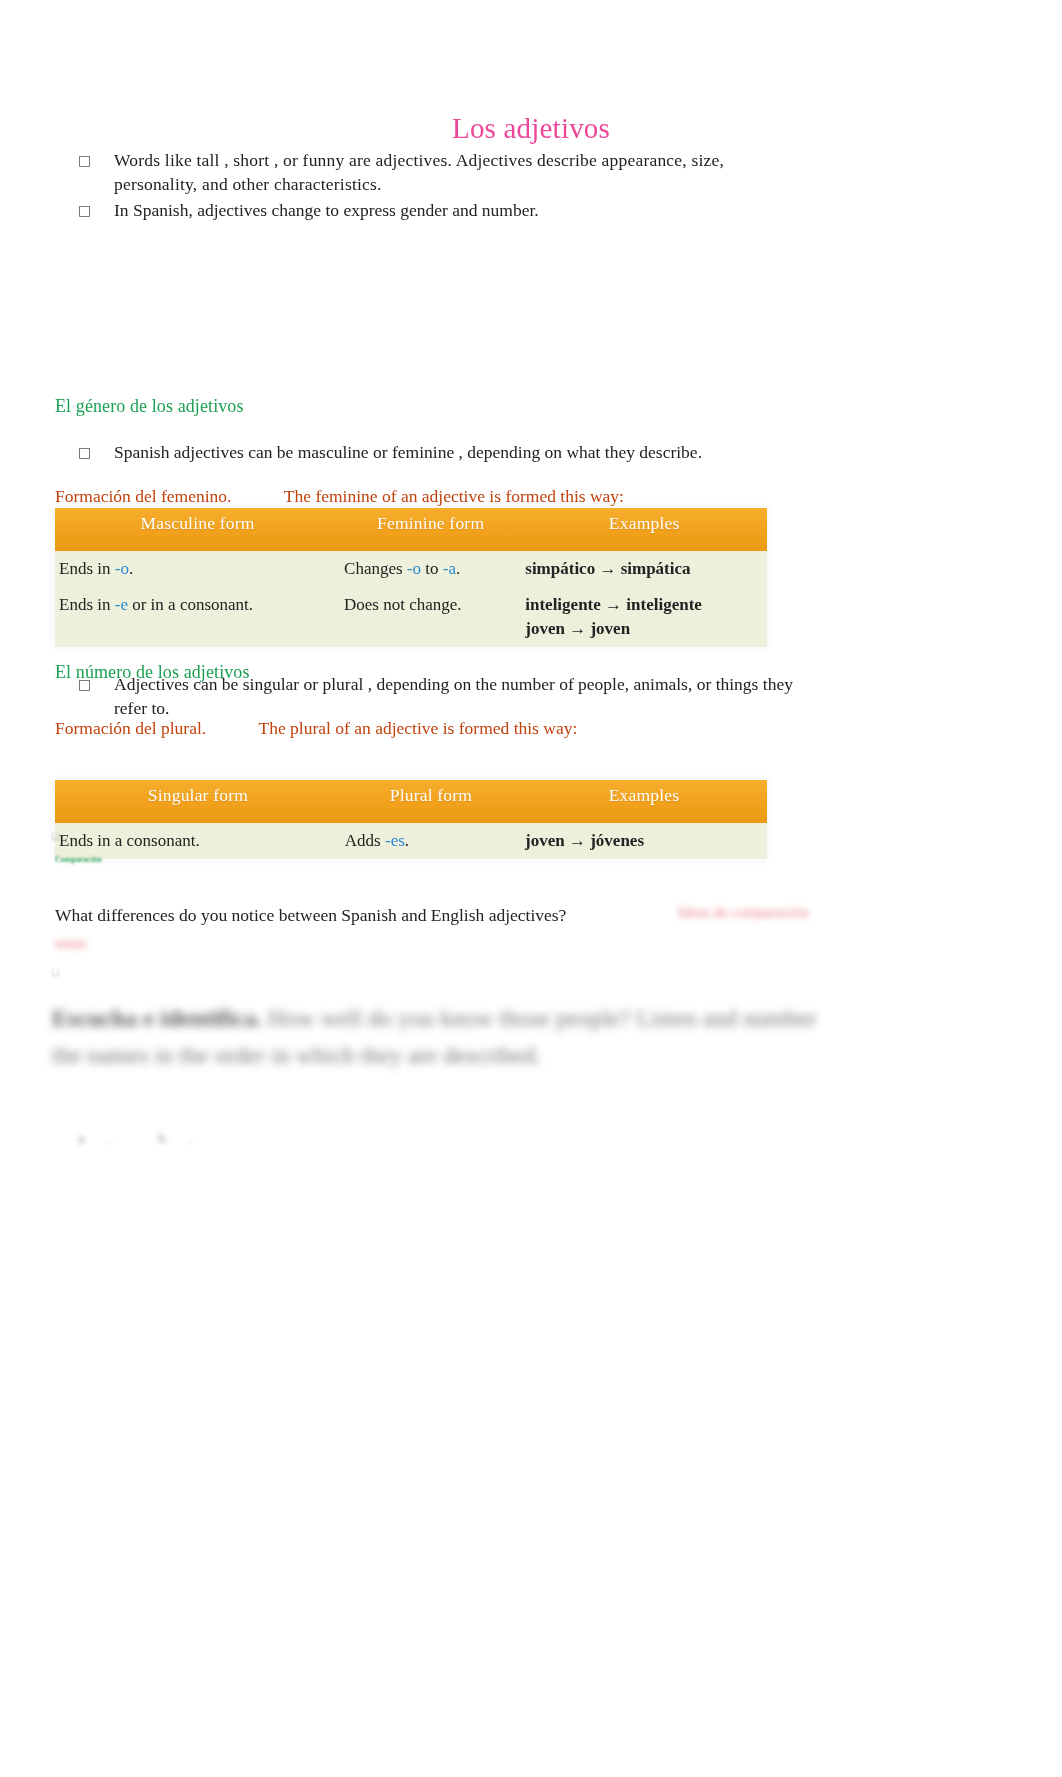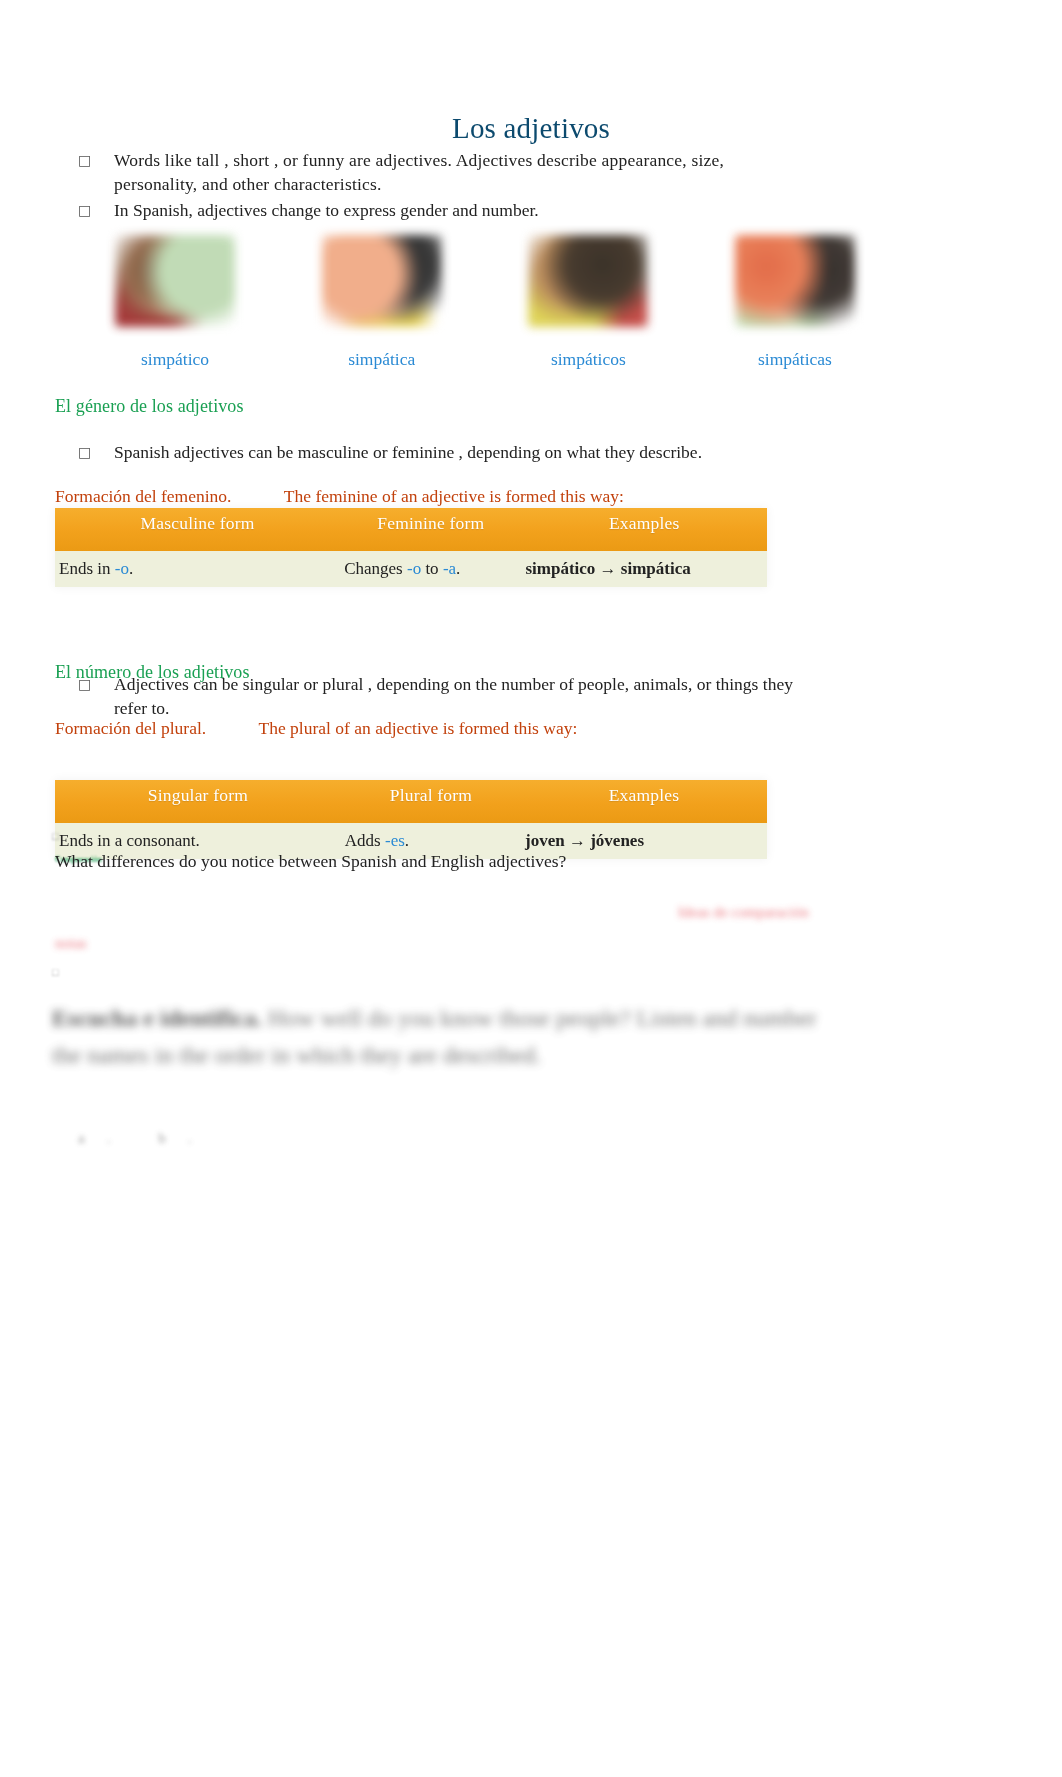--- a/index.html
+++ b/index.html
@@ -25,21 +25,21 @@
   
   .doc-title {
     position: absolute;
     left: 0;
     top: 93px;
     width: 1062px;
     text-align: center;
     font-size: 29px;
     font-weight: normal;
     letter-spacing: 0.2px;
-    color: #0c4a6e;
+    color: #ec4899;
   }
 
   
   .intro-list {
     position: absolute;
     left: 78px;
     top: 148px;
     width: 720px;
   }
   .bullet-row {
@@ -201,21 +201,21 @@
     top: 830px;
     font-size: 11px;
     color: #999;
     filter: blur(0.8px);
   }
 
   
   .question-line {
     position: absolute;
     left: 55px;
-    top: 851px;
+    top: 905px;
     font-size: 17.5px;
     color: #222;
   }
   .redacted-a {
     position: absolute;
     left: 678px;
     top: 904px;
     width: 192px;
     height: 22px;
     color: #e8606a;
@@ -282,38 +282,20 @@
     <div class="bullet-row">
       <span class="bullet-mark">□</span>
       <span class="bullet-text spaced">Words like    tall , short  , or  funny   are adjectives. Adjectives describe appearance, size, personality, and other characteristics.</span>
     </div>
     <div class="bullet-row">
       <span class="bullet-mark">□</span>
       <span class="bullet-text">In Spanish, adjectives change to express gender and number.</span>
     </div>
   </div>
 
-  <div class="photo-strip">
-    <div class="photo-cell">
-      <div class="photo ph-a"></div>
-      <div class="photo-caption">simpático</div>
-    </div>
-    <div class="photo-cell">
-      <div class="photo ph-b"></div>
-      <div class="photo-caption">simpática</div>
-    </div>
-    <div class="photo-cell">
-      <div class="photo ph-c"></div>
-      <div class="photo-caption">simpáticos</div>
-    </div>
-    <div class="photo-cell">
-      <div class="photo ph-d"></div>
-      <div class="photo-caption">simpáticas</div>
-    </div>
-  </div>
 
   <div class="section-heading" id="heading-genero">El género de los adjetivos</div>
 
   <div class="section-bullets" id="genero-bullets">
     <div class="bullet-row">
       <span class="bullet-mark">□</span>
       <span class="bullet-text">Spanish adjectives can be           masculine       or  feminine     , depending on what they describe.</span>
     </div>
   </div>
 
@@ -331,20 +313,28 @@
       </tr>
     </thead>
     <tbody>
       <tr>
         <td class="col-1"><span>Ends in </span><span class="hl">-o</span><span>.</span></td>
         <td class="col-2"><span>Changes </span><span class="hl">-o</span><span> to </span><span class="hl">-a</span><span>.</span></td>
         <td class="col-3 ex">
             <span class="ex-line">simpático → simpática</span>
           </td>
       </tr>
+      <tr class="alt">
+        <td class="col-1"><span>Ends in </span><span class="hl">-e</span><span> or in a consonant.</span></td>
+        <td class="col-2"><span>Does not change.</span></td>
+        <td class="col-3 ex">
+            <span class="ex-line">inteligente → inteligente</span>
+            <span class="ex-line">joven → joven</span>
+          </td>
+      </tr>
     </tbody>
   </table>
 
   <div class="section-heading" id="heading-numero">El número de los adjetivos</div>
 
   <div class="section-bullets" id="numero-bullets">
     <div class="bullet-row">
       <span class="bullet-mark">□</span>
       <span class="bullet-text">Adjectives can be        singular      or  plural    , depending on the number of people, animals, or things they refer to.</span>
     </div>

